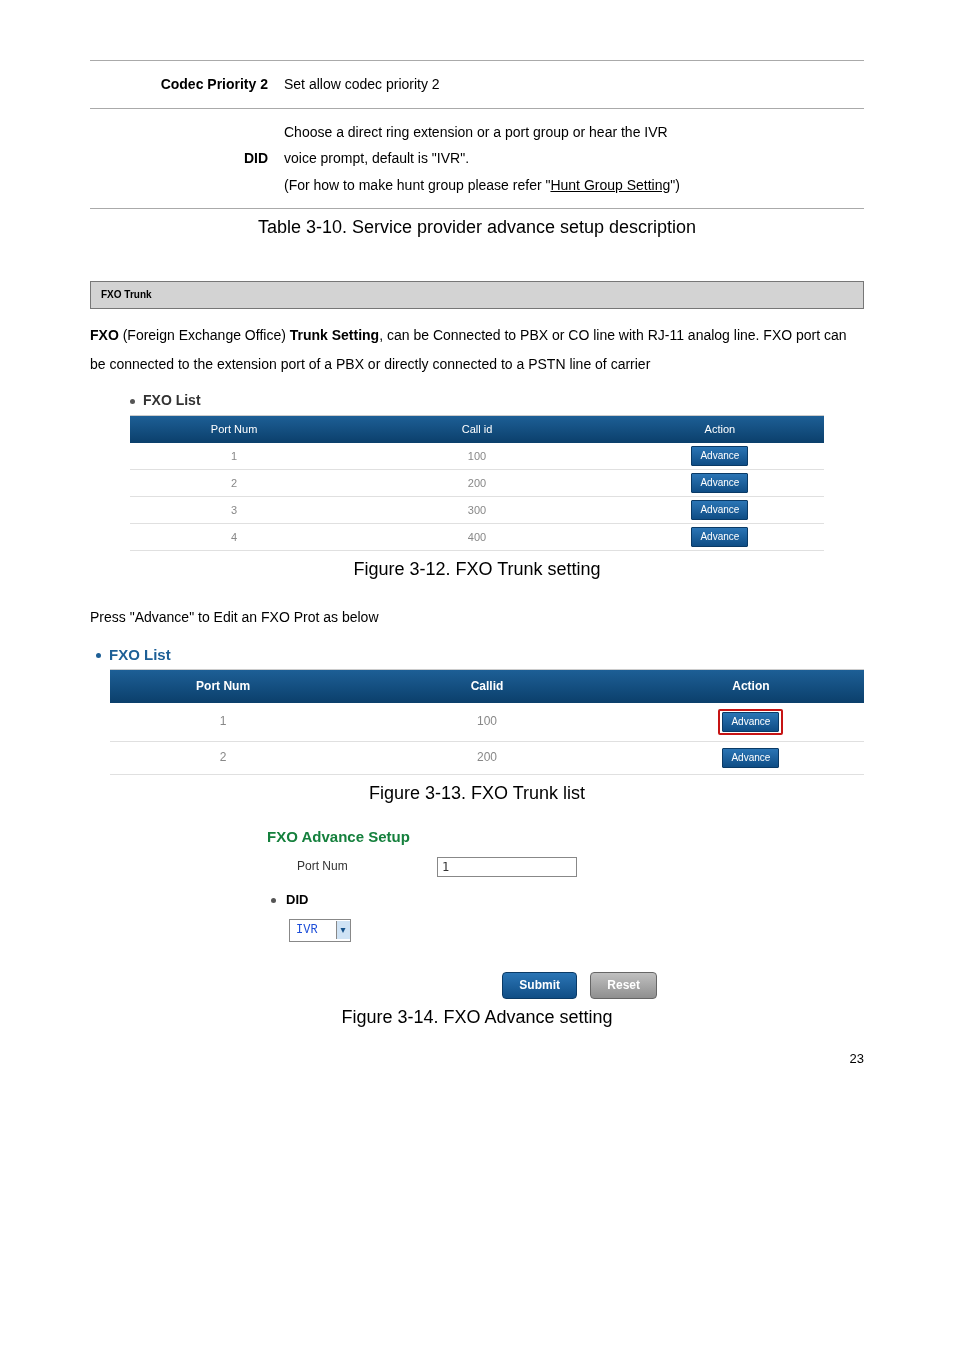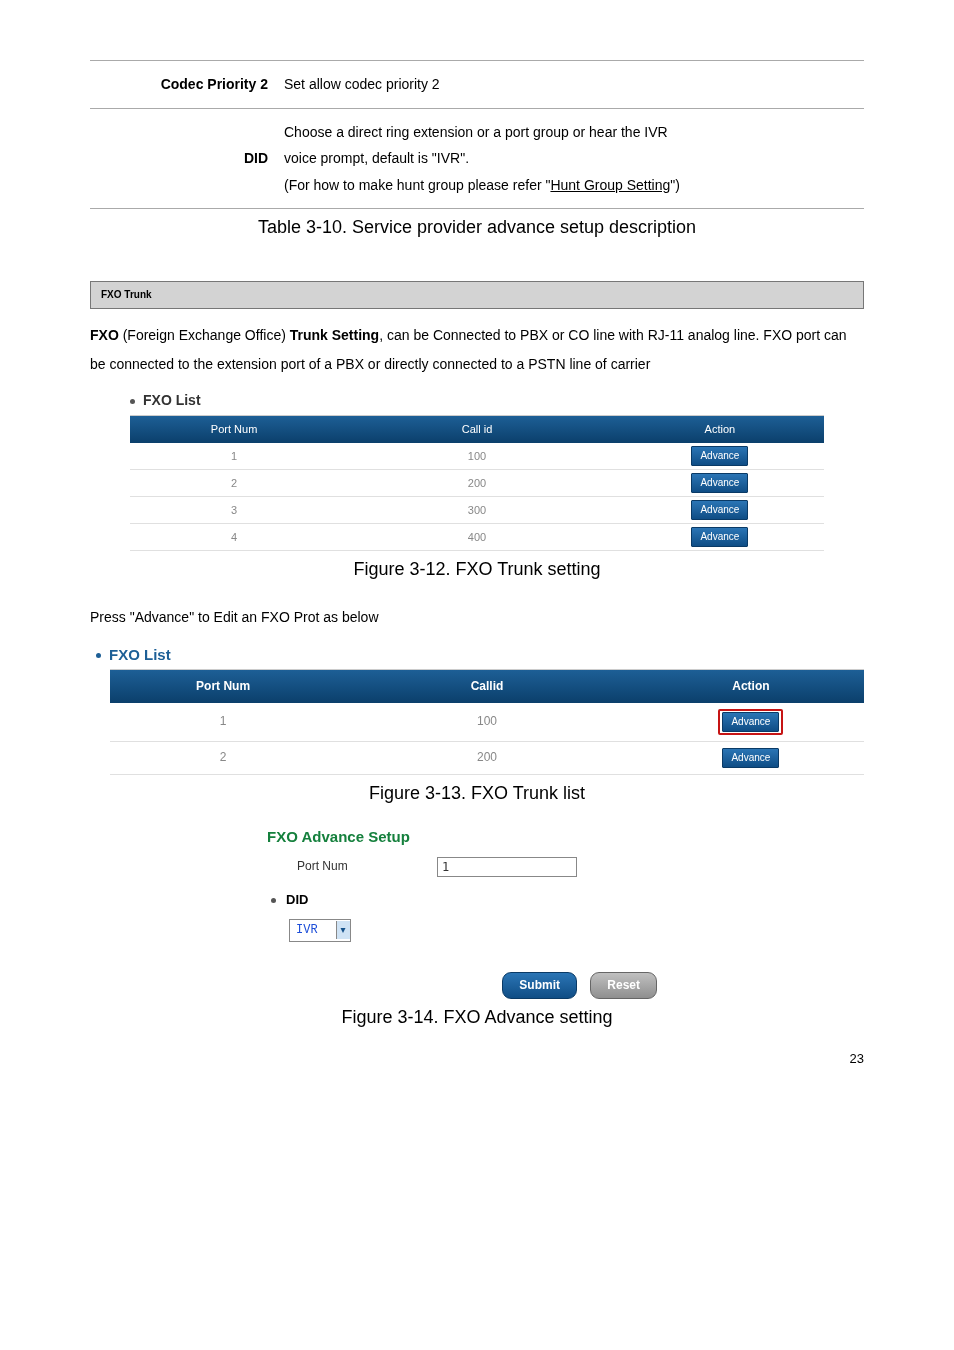--- a/index.html
+++ b/index.html
@@ -194,21 +194,21 @@
     text-align: right;
     margin-top: 30px;
     padding-right: 30px;
   }
   .pill-btn {
     display: inline-block;
     color: #fff;
     font-size: 12px;
     font-weight: bold;
     padding: 4px 16px;
-    border-radius: 9px;
+    border-radius: 4px;
     margin-left: 10px;
   }
   .pill-submit { background: linear-gradient(#2b75b5,#0f4d85); border:1px solid #0a3a66; }
   .pill-reset  { background: linear-gradient(#c0c0c0,#8f8f8f); border:1px solid #666; }
   .page-num {
     text-align: right;
     font-size: 13px;
     color: #000;
   }
 </style>

